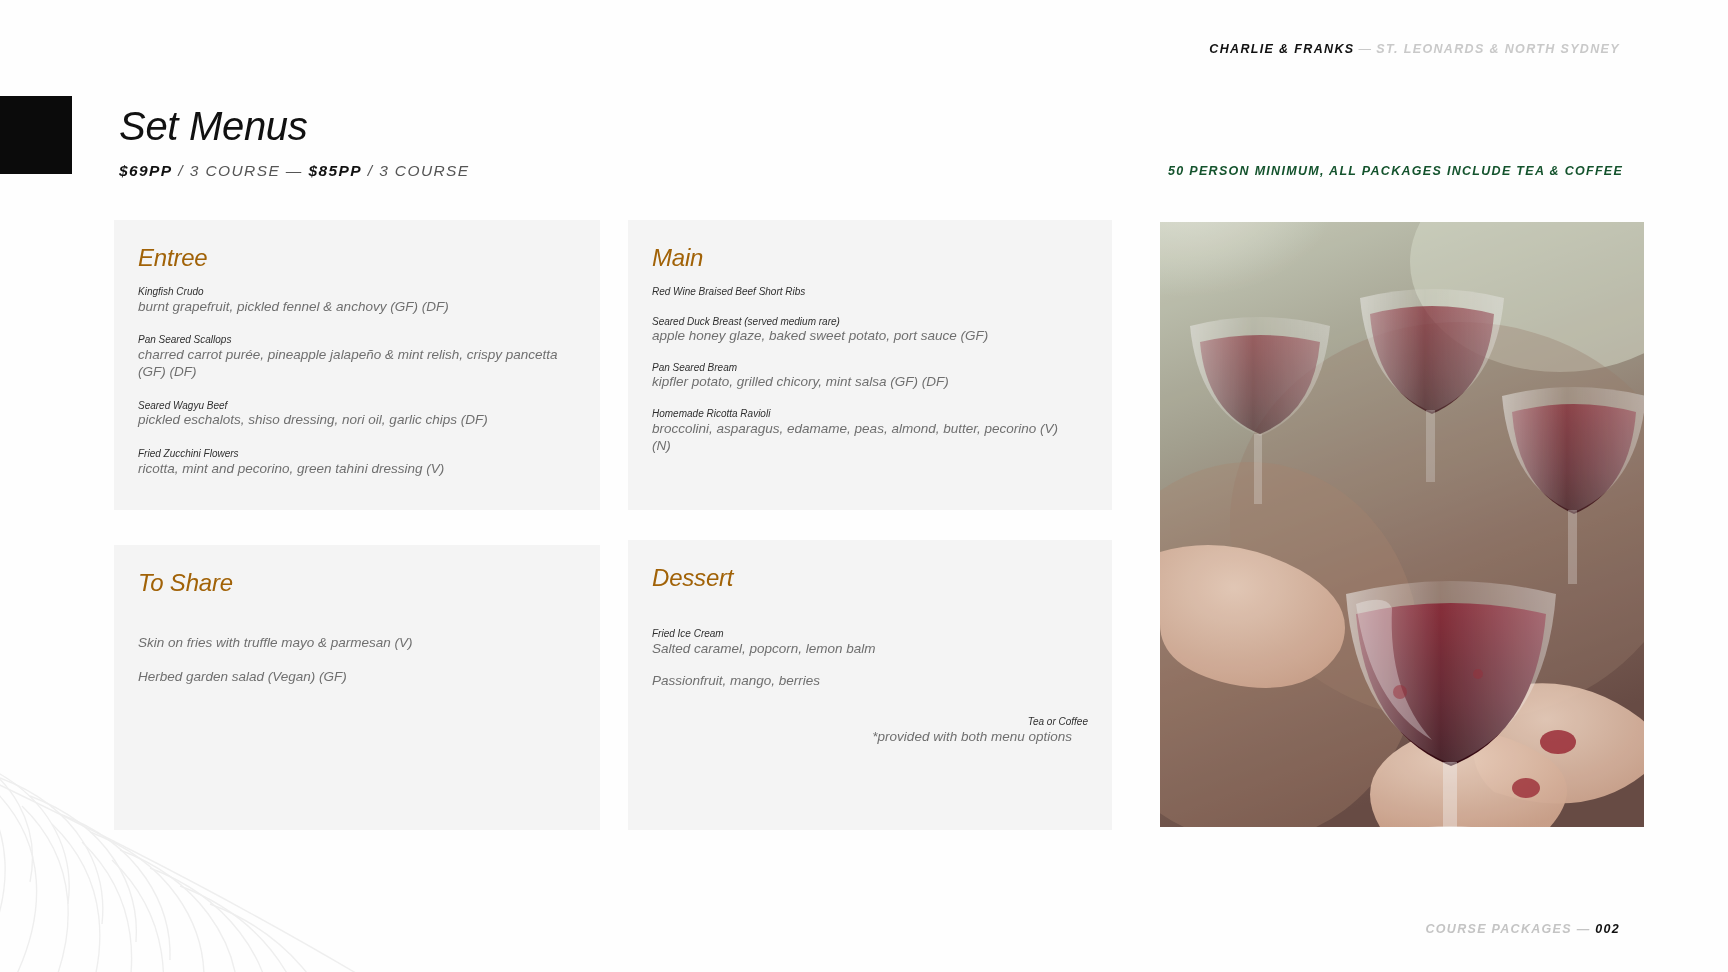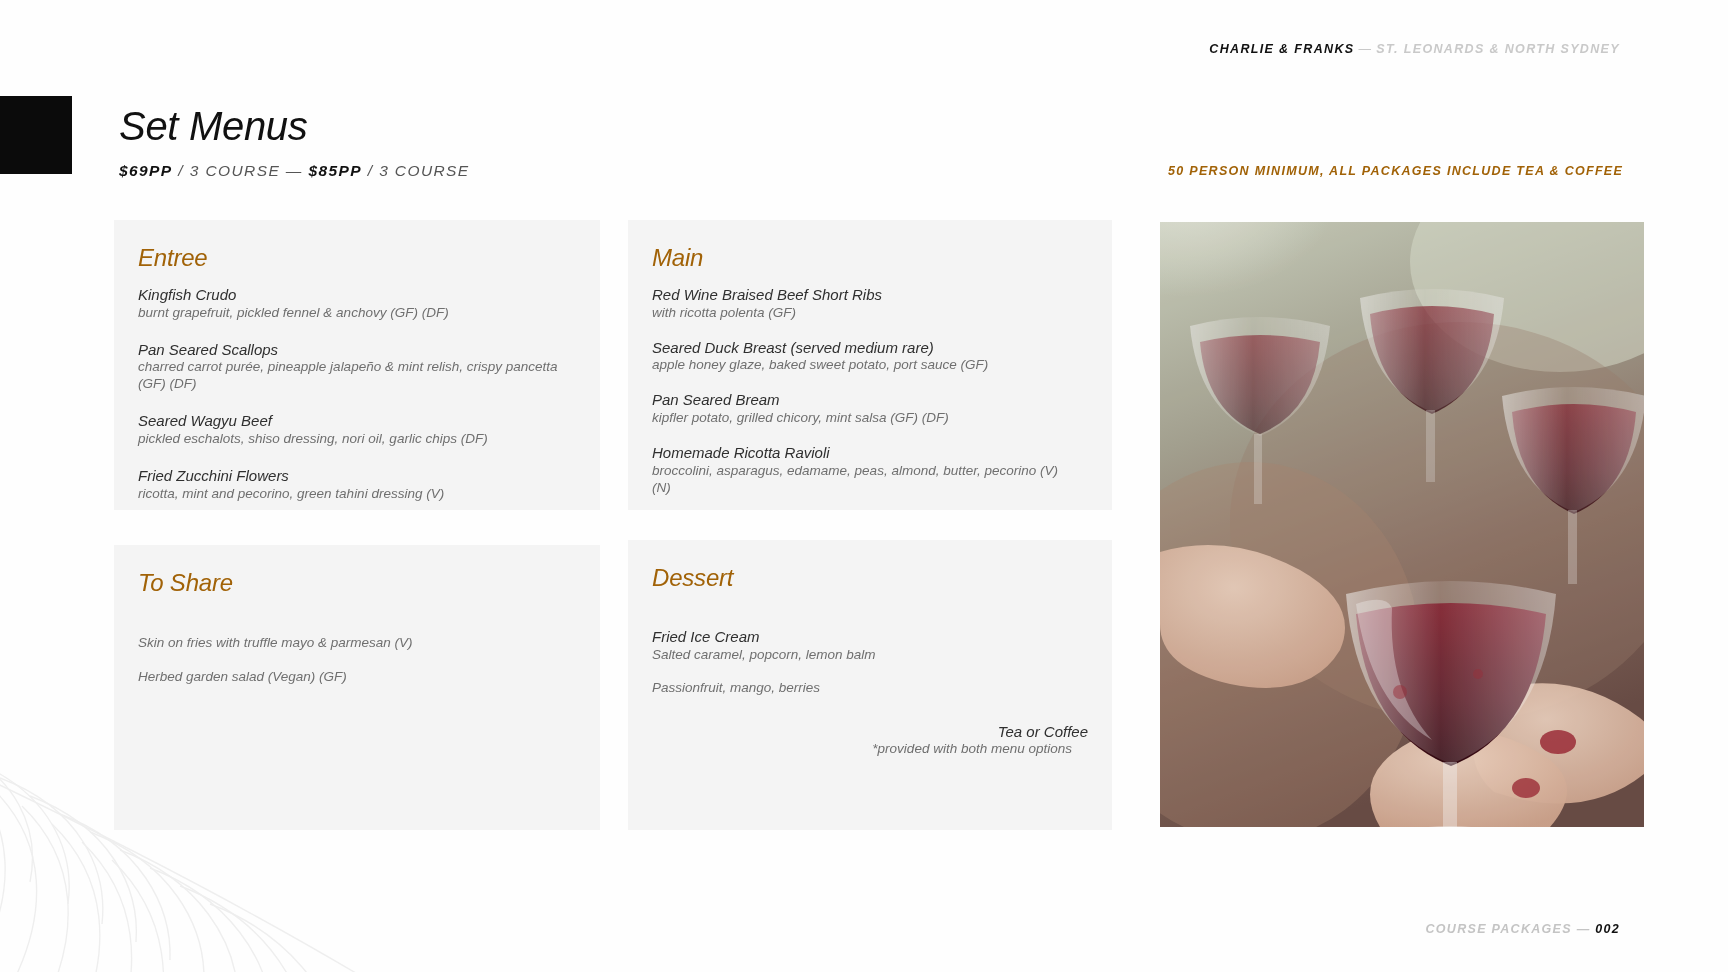--- a/index.html
+++ b/index.html
@@ -81,21 +81,21 @@
     color: #555;
   }
   .price-line b { color: #111; font-weight: 700; }
 
   .note {
     position: absolute;
     left: 1168px;
     top: 164px;
     font-size: 12.5px;
     letter-spacing: 1.3px;
-    color: #a16207;
+    color: #14532d;
     font-weight: 600;
     white-space: nowrap;
   }
 
   
   .card {
     position: absolute;
     background: #f4f4f4;
   }
   #card-entree  { left: 114px;  top: 220px; width: 486px; height: 290px; }
@@ -109,21 +109,21 @@
     font-weight: 500;
     color: #a16207;
     letter-spacing: -0.2px;
     margin-bottom: 14px;
   }
   #card-share .card-title { margin-bottom: 38px; }
   #card-dessert .card-title { margin-bottom: 36px; }
 
   .dish { margin-bottom: 16px; }
   .dish-name {
-    font-size: 15px;
+    font-size: 10px;
     color: #2f2f2f;
     line-height: 1.25;
   }
   .dish-desc {
     font-size: 13.5px;
     color: #6f6f6f;
     line-height: 1.25;
     max-width: 420px;
   }
   #card-entree .dish { margin-bottom: 19px; }
@@ -225,21 +225,20 @@
         <div class="dish-desc">ricotta, mint and pecorino, green tahini dressing (V)</div>
       </div>
     </div>
   </div>
 
   <div class="card" id="card-main">
     <div class="card-inner">
       <div class="card-title">Main</div>
       <div class="dish">
         <div class="dish-name">Red Wine Braised Beef Short Ribs</div>
-        <div class="dish-desc">with ricotta polenta (GF)</div>
       </div>
       <div class="dish">
         <div class="dish-name">Seared Duck Breast (served medium rare)</div>
         <div class="dish-desc">apple honey glaze, baked sweet potato, port sauce (GF)</div>
       </div>
       <div class="dish">
         <div class="dish-name">Pan Seared Bream</div>
         <div class="dish-desc">kipfler potato, grilled chicory, mint salsa (GF) (DF)</div>
       </div>
       <div class="dish">

